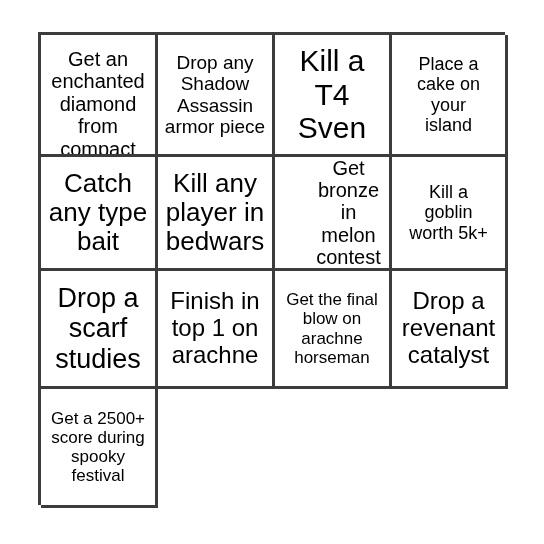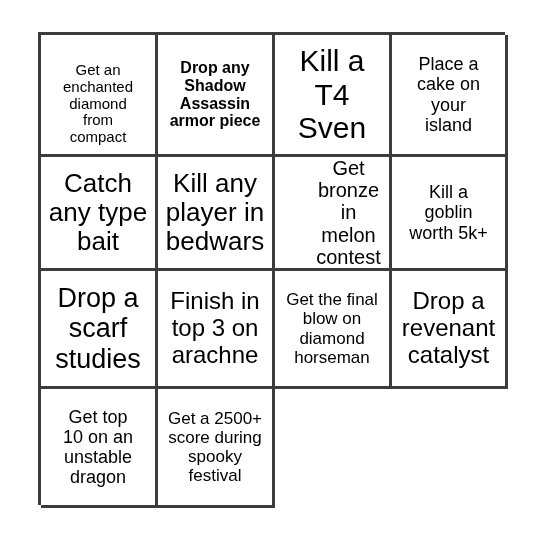--- a/index.html
+++ b/index.html
@@ -44,23 +44,23 @@
     width: 100%;
     padding: 0 3px;
     box-sizing: border-box;
     color: #000000;
     line-height: 1.12;
     white-space: pre-line;
     word-break: break-word;
   }
 
   
-  .fs-16 { font-size: 15px; margin-top: 19px; }
+  .fs-16 { font-size: 20px; margin-top: 19px; }
   .fs-17 { font-size: 17px; }
-  .fs-18 { font-size: 16px; font-weight: bold; }
+  .fs-18 { font-size: 19px; }
   .fs-20 { font-size: 20px; padding-left: 36px; }
   .fs-21 { font-size: 18px; }
   .fs-24 { font-size: 24px; }
   .fs-26 { font-size: 26px; }
   .fs-27 { font-size: 27px; }
   .fs-30 { font-size: 30px; }
 </style>
 </head>
 <body>
 
@@ -113,40 +113,34 @@
 worth 5k+</span>
   </div>
 
   <div class="bingo-cell">
     <span class="bingo-cell-text fs-27">Drop a
 scarf
 studies</span>
   </div>
   <div class="bingo-cell">
     <span class="bingo-cell-text fs-24">Finish in
-top 3 on
+top 1 on
 arachne</span>
   </div>
   <div class="bingo-cell">
     <span class="bingo-cell-text fs-17">Get the final
 blow on
-diamond
+arachne
 horseman</span>
   </div>
 
   <div class="bingo-cell">
     <span class="bingo-cell-text fs-24">Drop a
 revenant
 catalyst</span>
-  </div>
-  <div class="bingo-cell">
-    <span class="bingo-cell-text fs-21">Get top
-10 on an
-unstable
-dragon</span>
   </div>
   <div class="bingo-cell">
     <span class="bingo-cell-text fs-17">Get a 2500+
 score during
 spooky
 festival</span>
   </div>
 
 </div>
 

